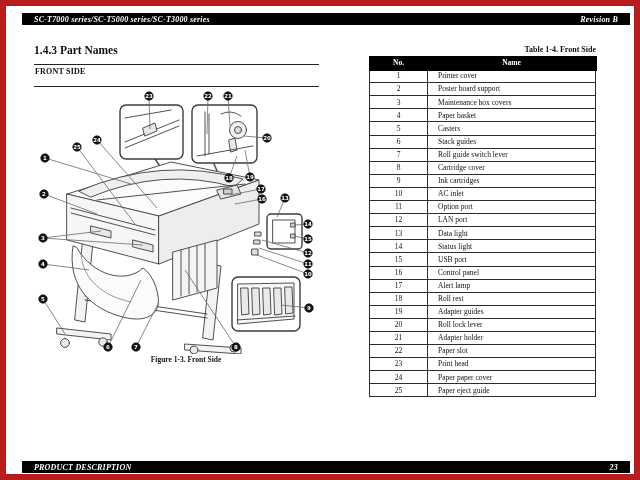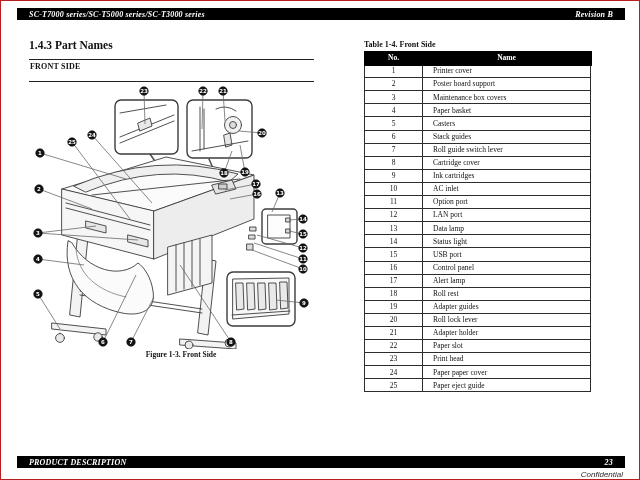--- a/index.html
+++ b/index.html
@@ -1,19 +1,19 @@
 <!DOCTYPE html>
 <html><head>
 <meta charset="utf-8">
 <style>
   html,body{margin:0;padding:0;background:#9a9a9a;}
   .page{
     position:relative;width:640px;height:480px;background:#ffffff;
     font-family:"Liberation Serif",serif;color:#111;overflow:hidden;
-    box-sizing:border-box;border:1px solid #b91c1c;
+    box-sizing:border-box;border:6px solid #b91c1c;
   }
   
   .bar{
     position:absolute;left:16px;width:608px;height:12px;background:#000;
     color:#fff;display:flex;align-items:center;justify-content:space-between;
     padding:0 12px;box-sizing:border-box;
     font:italic bold 8px "Liberation Serif",serif;letter-spacing:.2px;
   }
   .bar.header{top:7px;}
   .bar.footer{top:455px;}
@@ -29,21 +29,21 @@
     border-top:1.2px solid #222;border-bottom:1.2px solid #222;
     font:bold 8px "Liberation Serif",serif;padding:2px 0 10px 1px;letter-spacing:.2px;
   }
   .figure-caption{
     position:absolute;left:70px;top:349px;width:220px;text-align:center;
     font:bold 7.5px "Liberation Serif",serif;
   }
   svg.diagram{position:absolute;left:25px;top:78px;}
   
   .table-title{
-    position:absolute;left:363px;top:39px;width:227px;text-align:left;
+    position:absolute;left:363px;top:39px;width:227px;text-align:right;
     font:bold 8px "Liberation Serif",serif;
   }
   table.parts{
     position:absolute;left:363px;top:50px;width:227px;
     border-collapse:collapse;table-layout:fixed;
     font:7.5px "Liberation Serif",serif;
   }
   table.parts th,table.parts td{border:1px solid #2c2c2c;height:12.1px;padding:0;line-height:1;}
   table.parts th{background:#000;color:#fff;font-weight:bold;border-color:#000;outline:1px solid #000;}
   table.parts col.c-no{width:58px;}
@@ -284,21 +284,21 @@
         <tr>
           <td class="no">11</td>
           <td class="name">Option port</td>
         </tr>
         <tr>
           <td class="no">12</td>
           <td class="name">LAN port</td>
         </tr>
         <tr>
           <td class="no">13</td>
-          <td class="name">Data lamp</td>
+          <td class="name">Data light</td>
         </tr>
         <tr>
           <td class="no">14</td>
           <td class="name">Status light</td>
         </tr>
         <tr>
           <td class="no">15</td>
           <td class="name">USB port</td>
         </tr>
         <tr>

